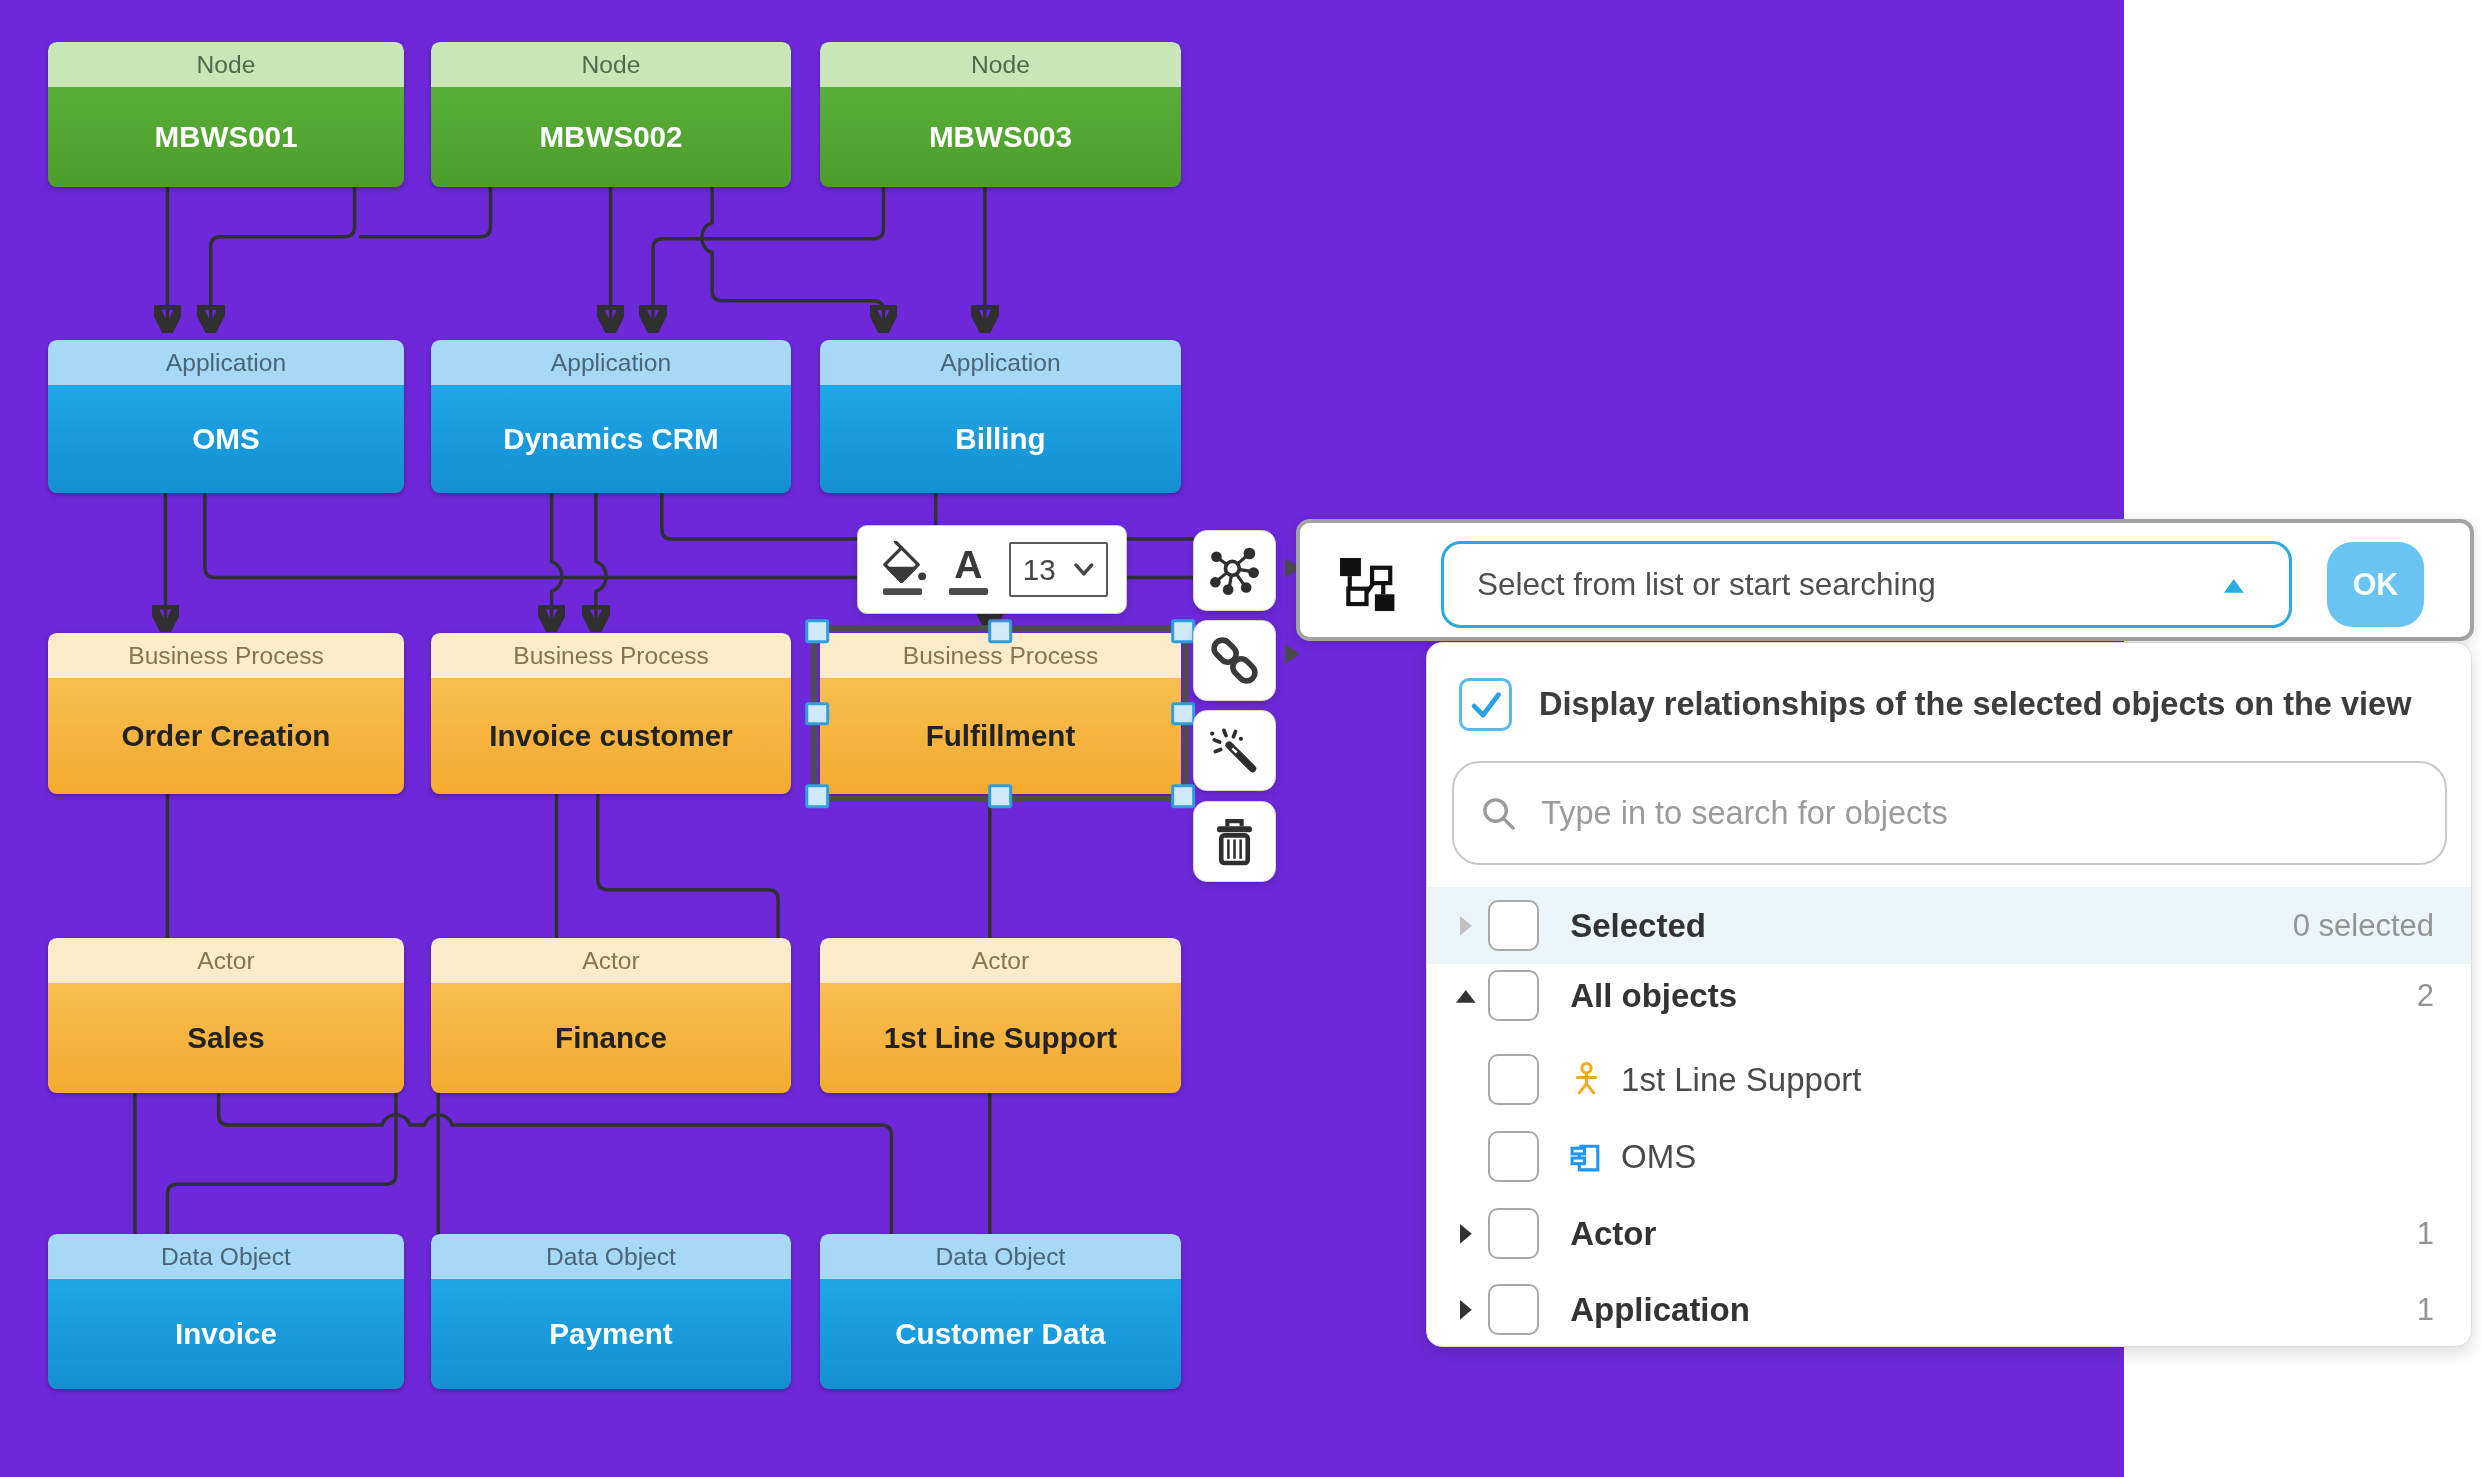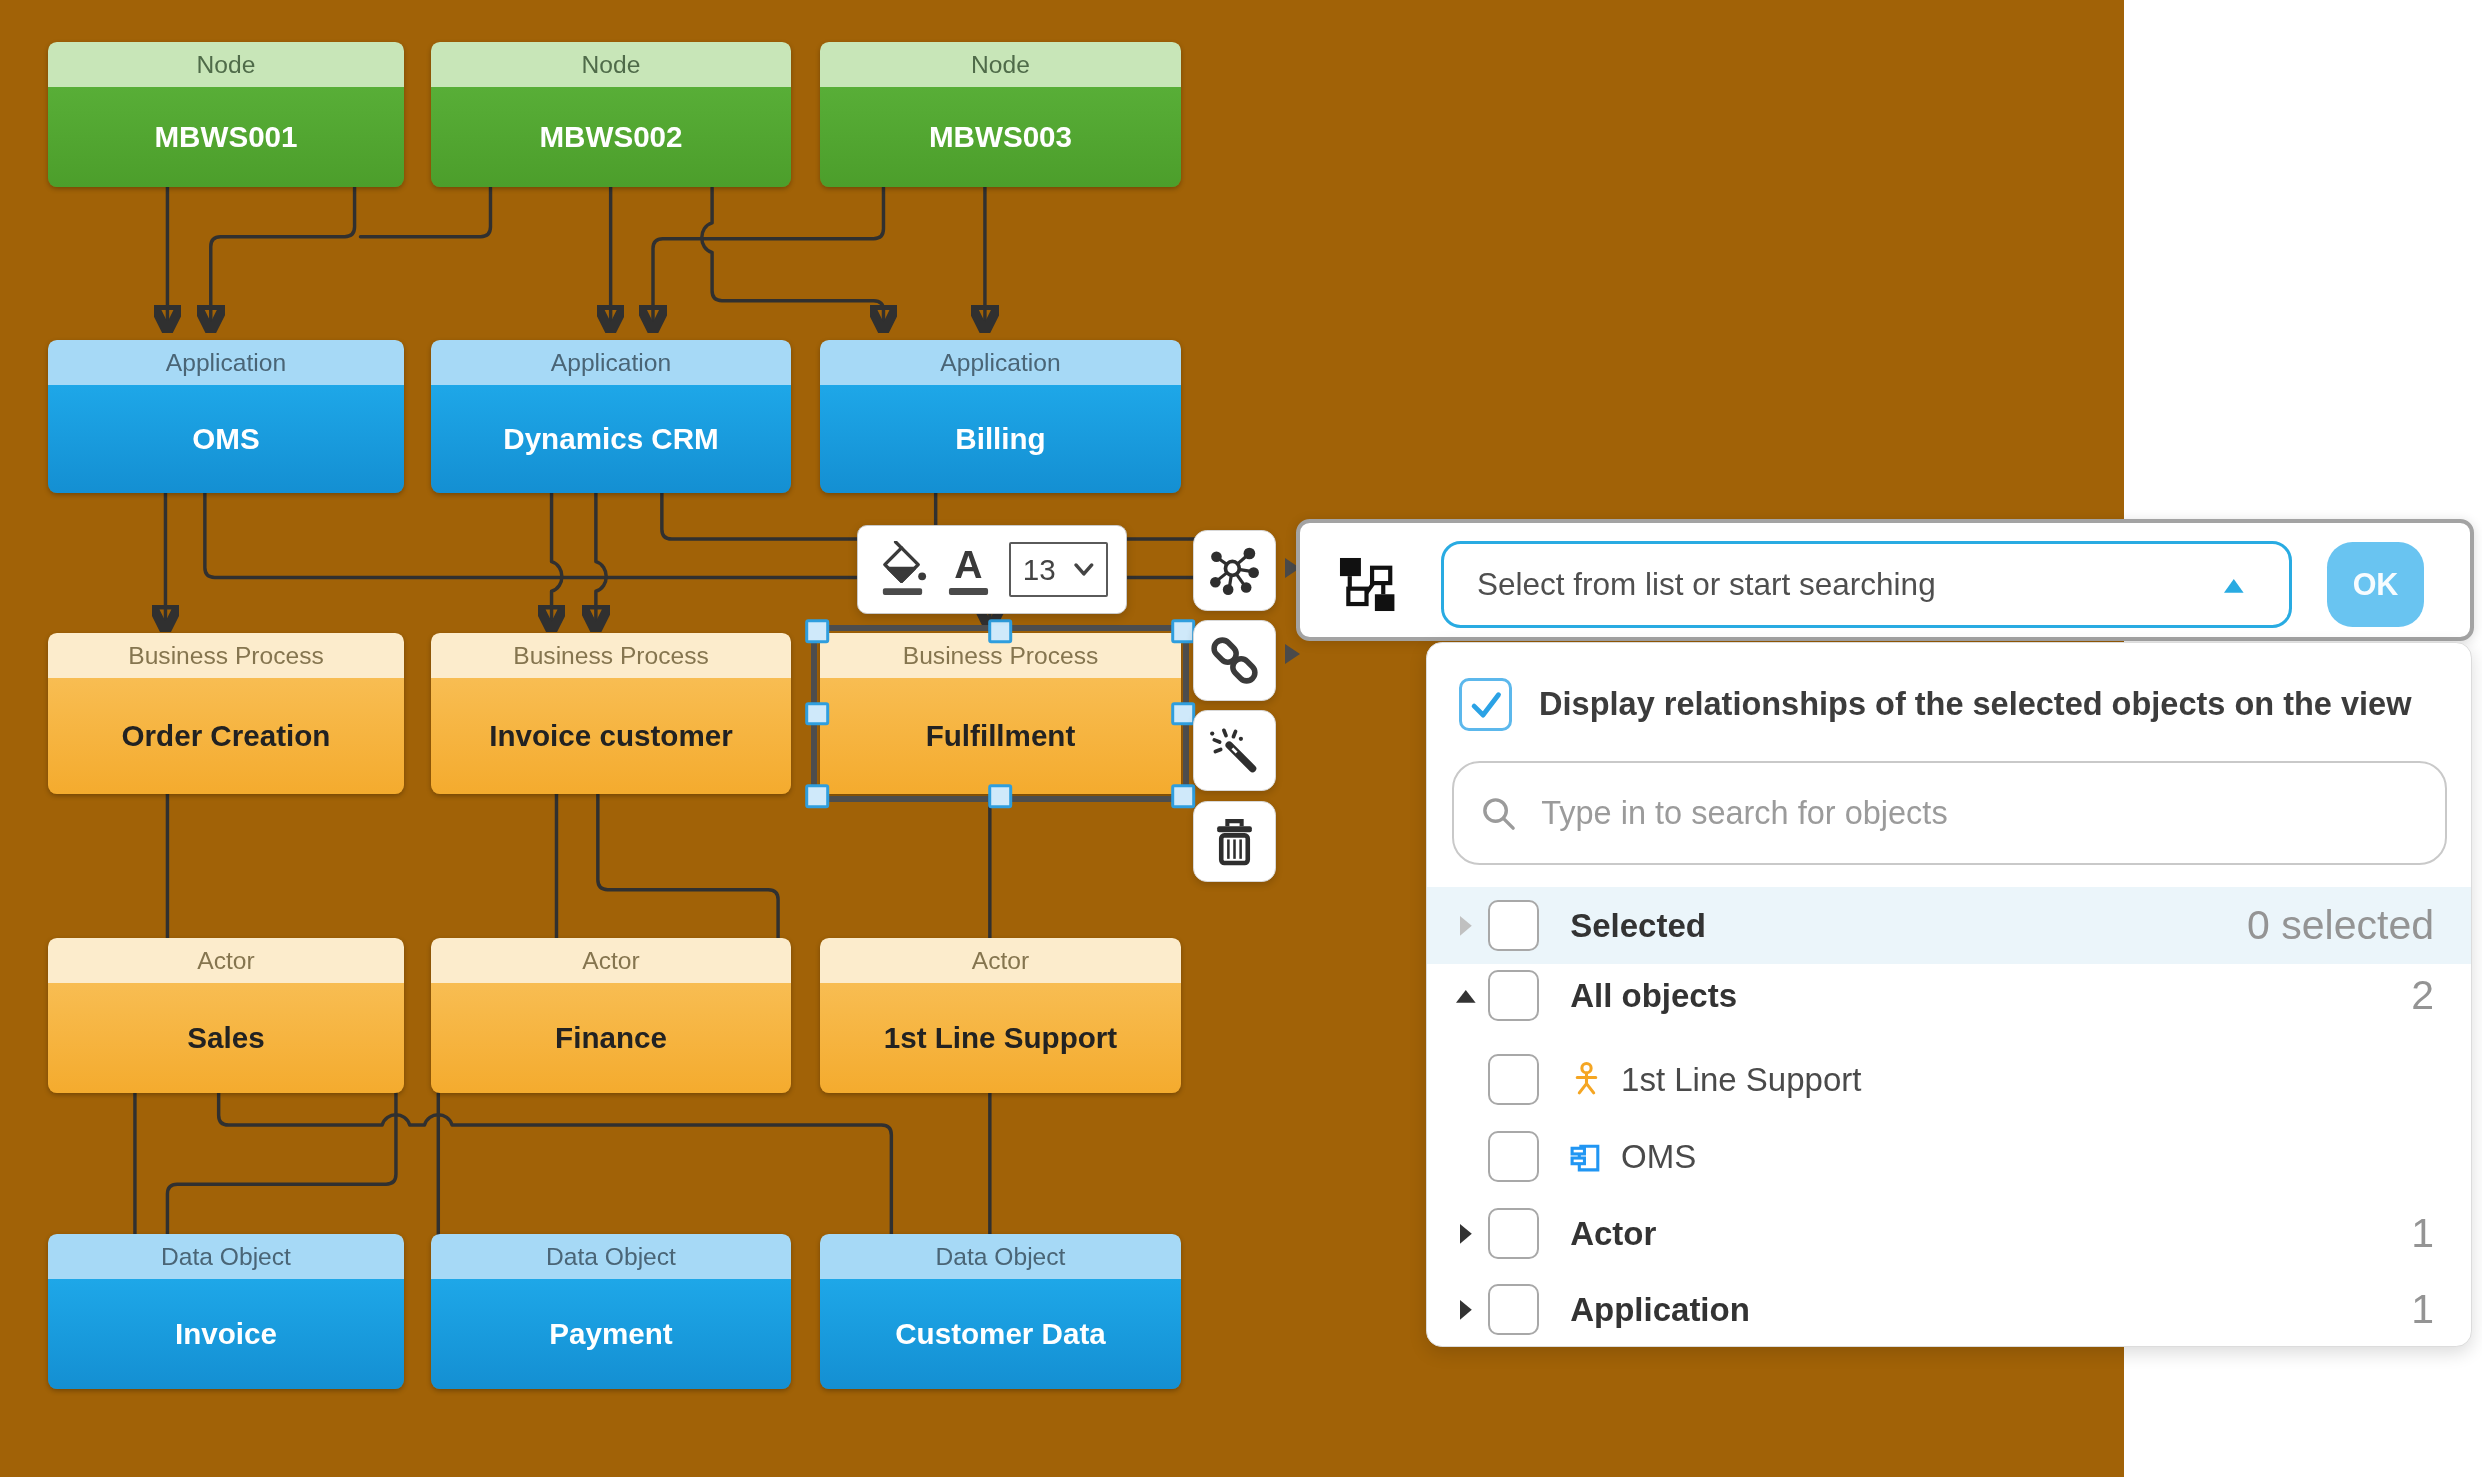--- a/index.html
+++ b/index.html
@@ -1,18 +1,18 @@
 <!DOCTYPE html>
 <html><head>
 <meta charset="utf-8">
 <style>
   * { margin:0; padding:0; box-sizing:border-box; }
   html,body { width:2482px; height:1478px; background:#fff; overflow:hidden;
               font-family:"Liberation Sans", sans-serif; }
-  #stage { position:relative; width:2124px; height:1478px; background:#a16207; }
+  #stage { position:relative; width:2124px; height:1478px; background:#6d28d9; }
 
   
   .dbox { position:absolute; border-radius:8.9px; box-shadow:0 2px 4.9px rgba(0,0,0,.28);
           overflow:hidden; z-index:2; }
   .dbox .head { height:45px; display:flex; align-items:center; justify-content:center;
                 font-size:24.6px; color:#5d5d5d; }
   .dbox .bodytxt { position:absolute; top:45px; left:0; right:0; bottom:0;
                    display:flex; align-items:center; justify-content:center;
                    font-size:29.6px; font-weight:bold; }
   .c-node .head { background:#c8e6b8; color:#4f6b49; }
@@ -82,21 +82,21 @@
 
   .trow { position:absolute; left:0; width:1044px; height:77px; display:flex;
           align-items:center; cursor:pointer; }
   .trow.hl { background:#ebf5fa; }
   .caret-cell { width:43px; margin-left:17.7px; display:flex; justify-content:center; }
   .cb { width:51px; height:51px; border:2.5px solid #a8a8a8; border-radius:9.9px;
         background:#fff; flex:0 0 auto; cursor:pointer; }
   .t-label { margin-left:31.5px; font-size:33px; font-weight:bold; color:#333; }
   .t-label.child { font-weight:normal; color:#4a4a4a; margin-left:15.8px; }
   .t-icon { margin-left:29.6px; display:flex; }
-  .t-count { margin-left:auto; margin-right:37px; font-size:41px; color:#949494; }
+  .t-count { margin-left:auto; margin-right:37px; font-size:31px; color:#949494; }
 </style>
 </head>
 <body>
 
 <div id="stage">
 
   <svg id="wires" width="2482" height="1478" viewBox="0 0 2520 1500">
     <defs>
       <marker id="arr" viewBox="0 0 10 10" refX="8" refY="5" markerWidth="8" markerHeight="8" orient="auto">
         <path d="M0 0 L10 5 L0 10 z" fill="#2b2b2b"></path>

